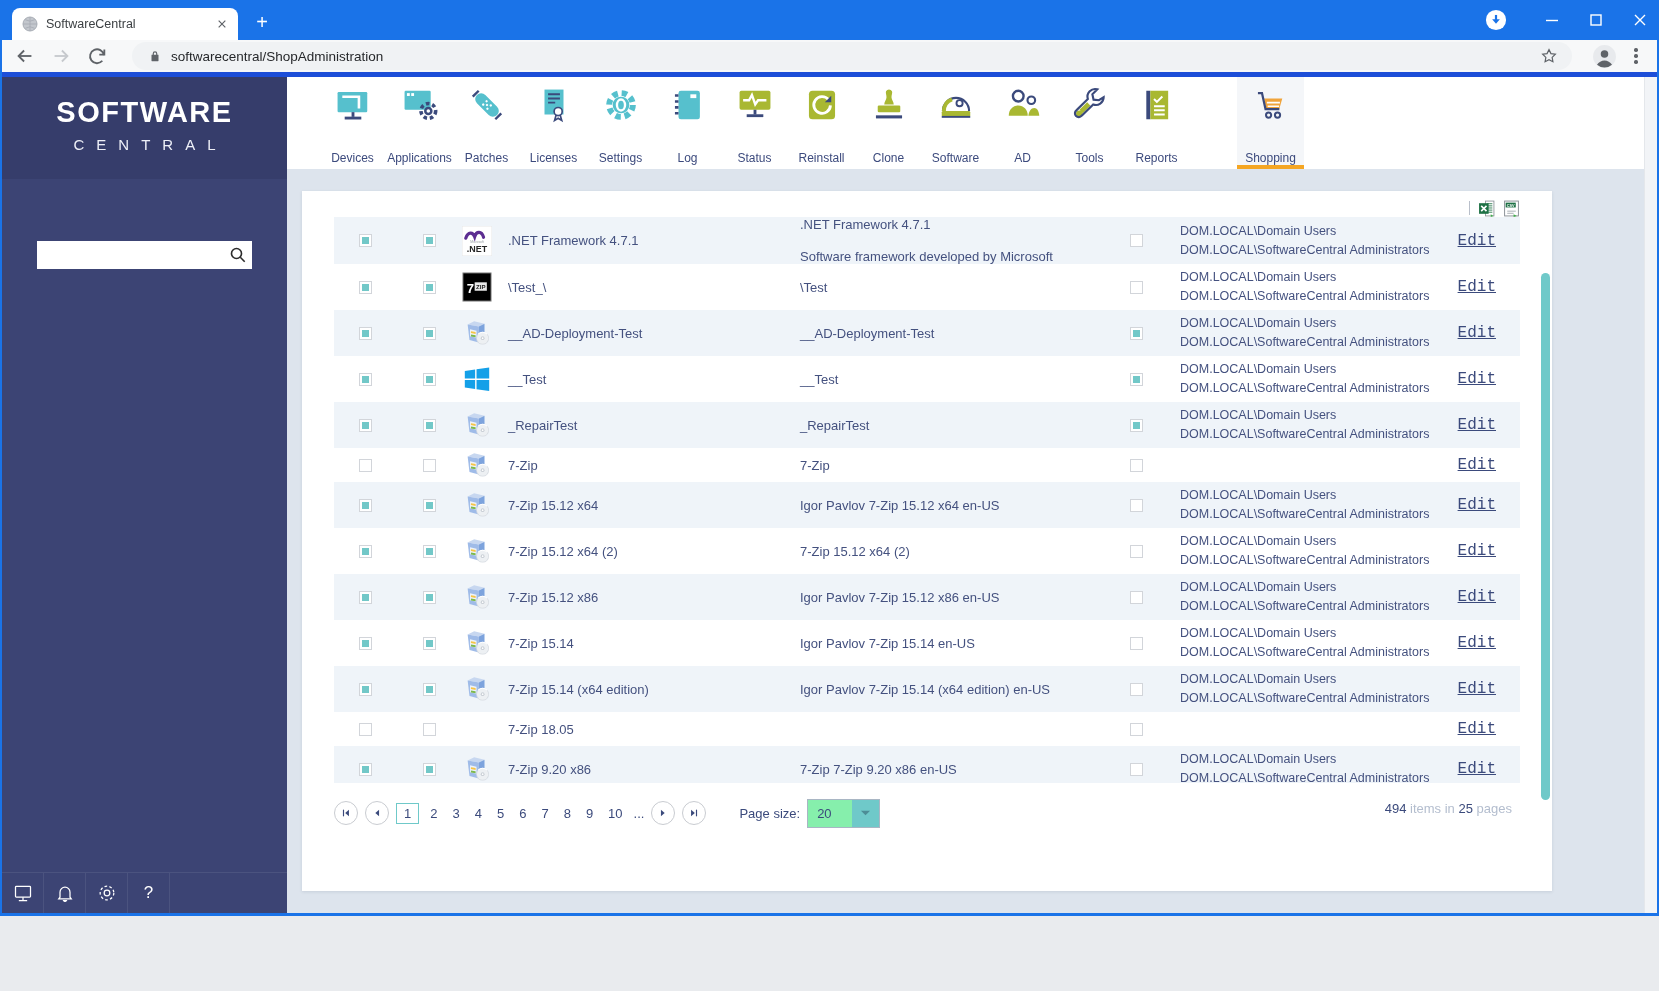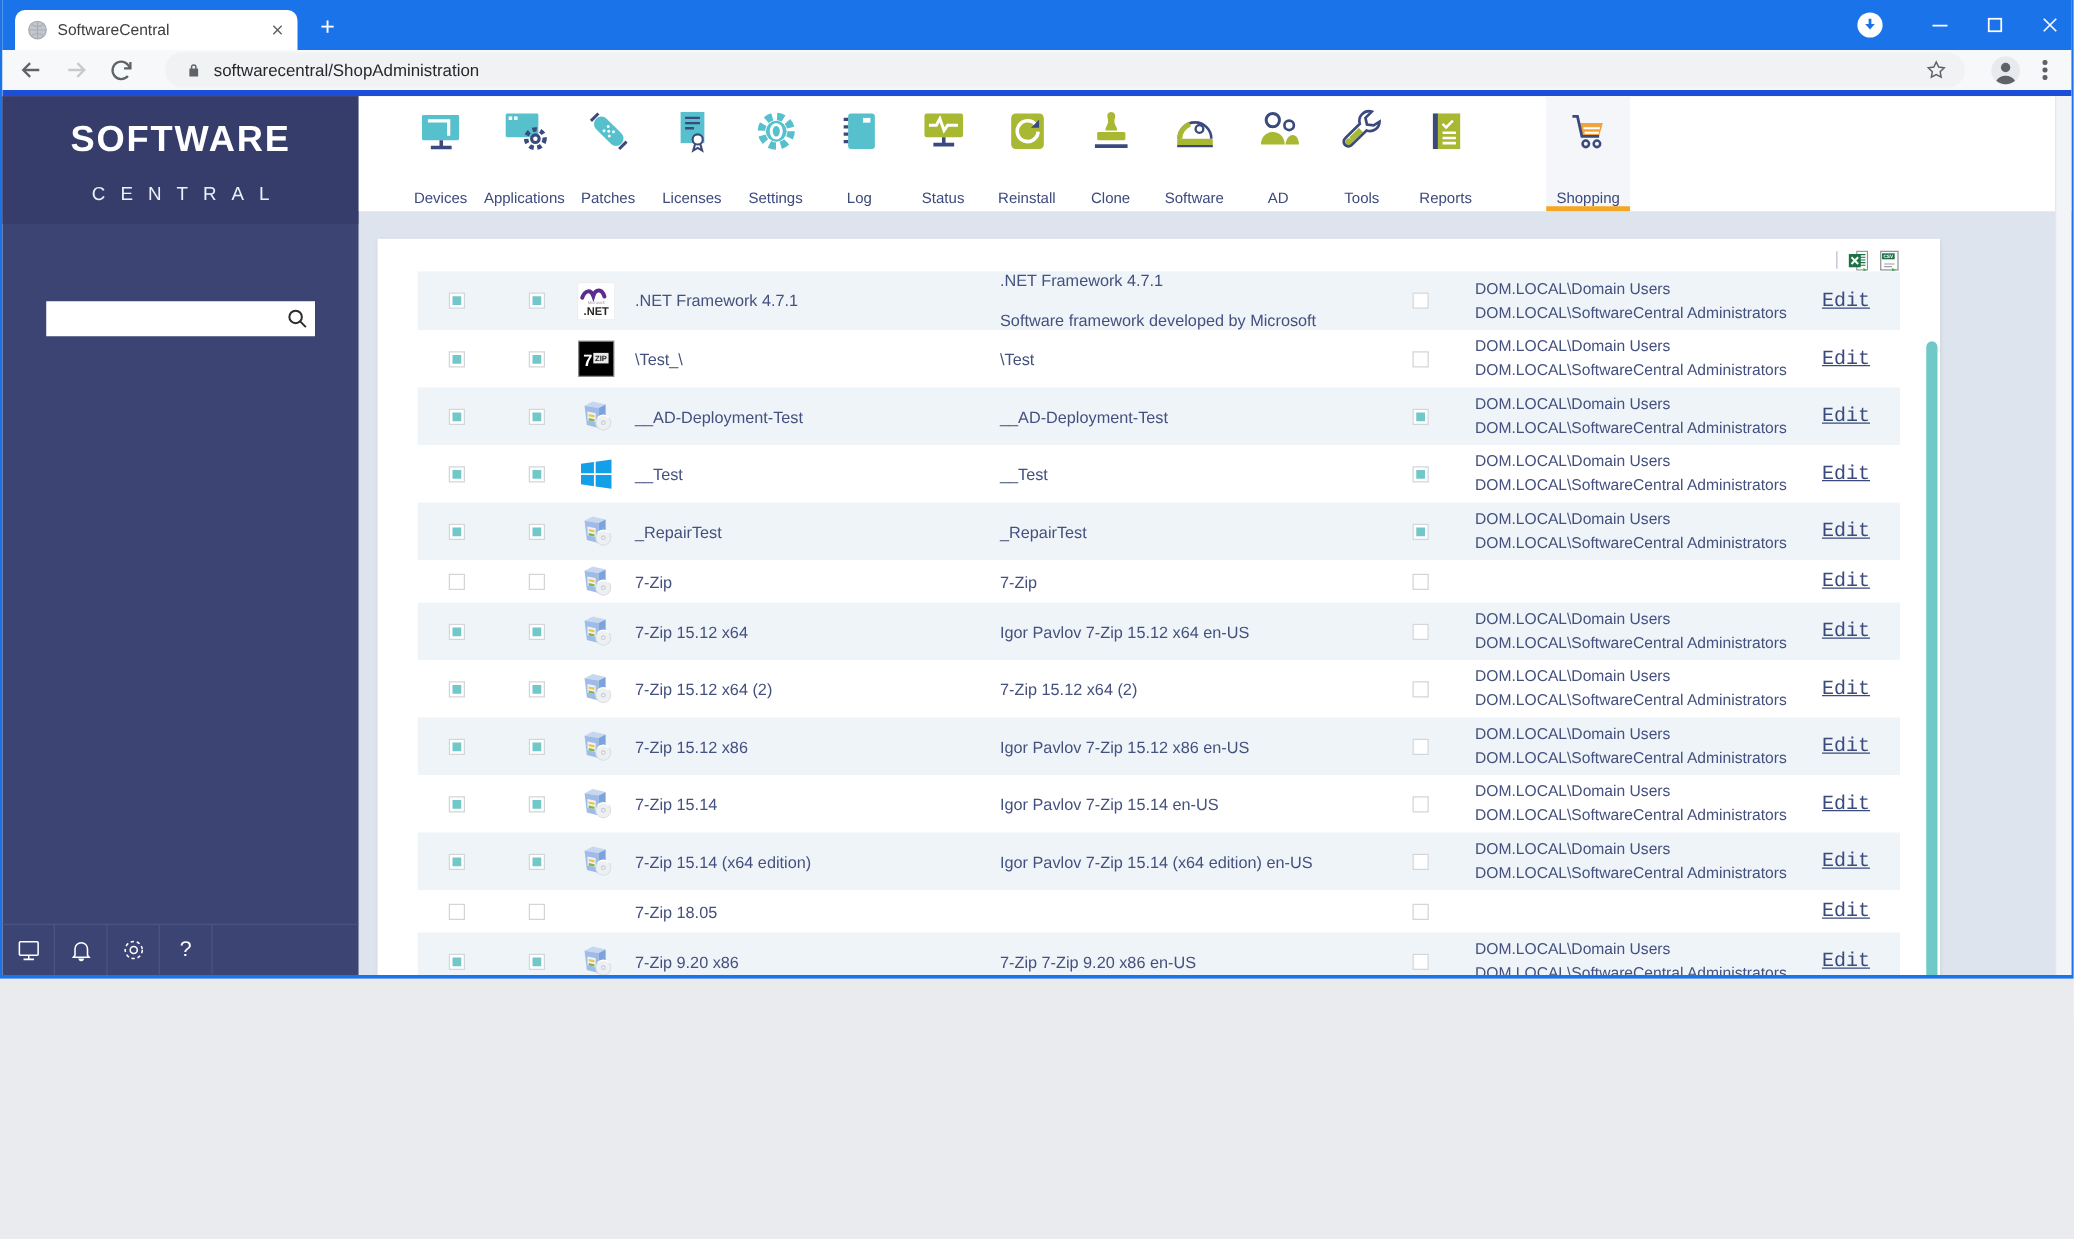--- a/index.html
+++ b/index.html
@@ -1,17 +1,17 @@
 <!DOCTYPE html>
 <html><head>
 <meta charset="utf-8">
 <style>
   html,body{margin:0;padding:0;background:#e9ebee;font-family:"Liberation Sans","DejaVu Sans",sans-serif;}
   *{box-sizing:border-box;}
-  .window{position:relative;width:1659px;height:783px;background:#1a73e8;overflow:hidden;}
+  .window{position:relative;width:1659px;height:916px;background:#1a73e8;overflow:hidden;}
   .frame{position:absolute;left:2px;top:0;right:2px;bottom:3px;display:flex;flex-direction:column;background:#fff;}
 
   
   .titlebar{position:relative;height:40px;background:#1a73e8;flex:none;}
   .tab{position:absolute;left:10px;top:8px;width:226px;height:32px;background:#fff;border-radius:8px 8px 0 0;display:flex;align-items:center;padding:0 8px 0 10px;}
   .favicon{width:16px;height:16px;flex:none;}
   .tab-title{flex:1;font-size:12.5px;color:#3c4043;margin-left:8px;white-space:nowrap;overflow:hidden;}
   .tab-close{width:16px;height:16px;display:flex;align-items:center;justify-content:center;color:#5f6368;font-size:14px;cursor:pointer;}
   .newtab{position:absolute;left:248px;top:10px;width:24px;height:24px;color:#fff;font-size:20px;font-weight:400;display:flex;align-items:center;justify-content:center;cursor:pointer;}
   .tb-right{position:absolute;right:10px;top:0;height:40px;display:flex;align-items:center;gap:30px;}
@@ -28,21 +28,21 @@
   .menu3{width:18px;height:18px;display:flex;flex-direction:column;align-items:center;justify-content:center;gap:2.5px;cursor:pointer;}
   .menu3 i{width:3.4px;height:3.4px;border-radius:50%;background:#5f6368;}
 
   
   .app{flex:1;display:flex;min-height:0;position:relative;}
   .bscroll{position:absolute;right:0;top:0;bottom:0;width:13px;background:#f2f4f7;border-left:1px solid #e4e7eb;}
 
   .sidebar{width:285px;flex:none;background:#3c4474;position:relative;}
   .logo{height:102px;background:#363d6b;color:#fff;text-align:center;padding-top:20px;}
   .logo-1{font-size:29px;font-weight:800;letter-spacing:1.5px;line-height:30px;}
-  .logo-2{font-size:15px;font-weight:400;letter-spacing:12px;padding-left:12px;margin-top:20px;color:#eef0f8;}
+  .logo-2{font-size:15px;font-weight:400;letter-spacing:12px;padding-left:12px;margin-top:9px;color:#eef0f8;}
   .searchwrap{position:relative;margin:62px 35px 0 35px;height:28px;background:#fff;}
   .searchwrap input{position:absolute;inset:0;border:0;outline:0;background:transparent;padding:0 30px 0 8px;font-size:13px;color:#333;}
   .searchwrap .sicon{position:absolute;right:5px;top:5px;width:18px;height:18px;cursor:pointer;}
   .sfoot{position:absolute;left:0;bottom:0;width:100%;border-top:1px solid #4b537f;display:flex;}
   .sfoot .cell{width:42px;height:40px;border-right:1px solid #4b537f;display:flex;align-items:center;justify-content:center;cursor:pointer;}
   .sfoot .q{color:#fff;font-size:17px;}
 
   .main{flex:1;min-width:0;background:#dde4ed;position:relative;}
   .topnav{height:92px;background:#fff;display:flex;align-items:stretch;padding-left:32px;}
   .nav-item{width:67px;display:flex;flex-direction:column;align-items:center;justify-content:center;border-bottom:4px solid transparent;padding-top:6px;cursor:pointer;gap:24px;}
@@ -78,21 +78,21 @@
   .avail div{font-size:12.5px;color:#44517f;line-height:19px;white-space:nowrap;}
   .edit{justify-self:end;padding-right:24px;font-size:16px;color:#3b4a7c;text-decoration:underline;cursor:pointer;font-family:Liberation Mono, monospace;}
 
   .pager{position:relative;margin-top:14px;height:32px;display:flex;align-items:center;gap:7px;}
   .pbtn{width:24px;height:24px;border:1px solid #c9ccd1;border-radius:50%;background:#fff;display:flex;align-items:center;justify-content:center;cursor:pointer;flex:none;}
   .pnum{font-size:13px;color:#3b4a7c;padding:2px 4px;cursor:pointer;}
   .pnum.cur{border:1px solid #6fc9c9;padding:2px 7px;}
   .pdots{font-size:13px;color:#3b4a7c;}
   .ps-label{margin-left:26px;font-size:13px;color:#3b4a7c;}
   .ps{display:flex;border:1px solid #a9b6c4;height:29px;cursor:pointer;}
-  .ps-val{width:44px;background:#a3a3a3;font-size:13px;color:#3b4a7c;display:flex;align-items:center;padding-left:9px;}
+  .ps-val{width:44px;background:#86efac;font-size:13px;color:#3b4a7c;display:flex;align-items:center;padding-left:9px;}
   .ps-btn{width:27px;background:#6fc9c9;display:flex;align-items:center;justify-content:center;}
   .summary{position:absolute;right:8px;top:4px;font-size:13px;white-space:nowrap;}
   .summary .d{color:#3b4a7c;}
   .summary .l{color:#b3bdce;}
   .scroll-thumb{position:absolute;right:2px;top:82px;width:9px;height:527px;border-radius:5px;background:#6fc9c9;cursor:grab;}
 </style>
 </head>
 <body>
 
 <div class="window">

